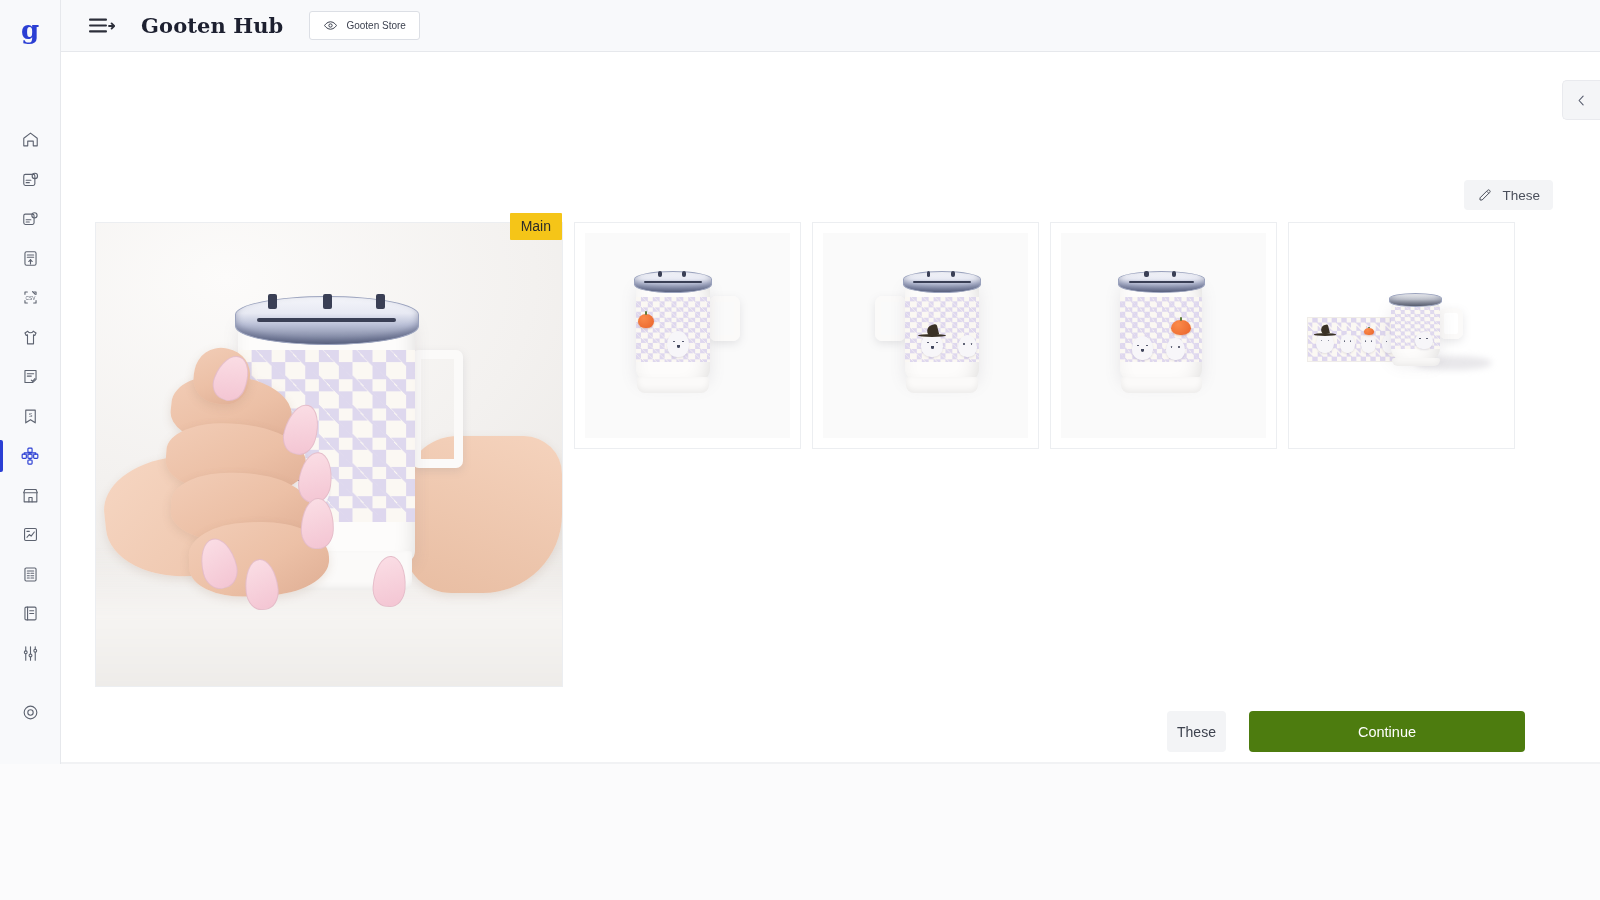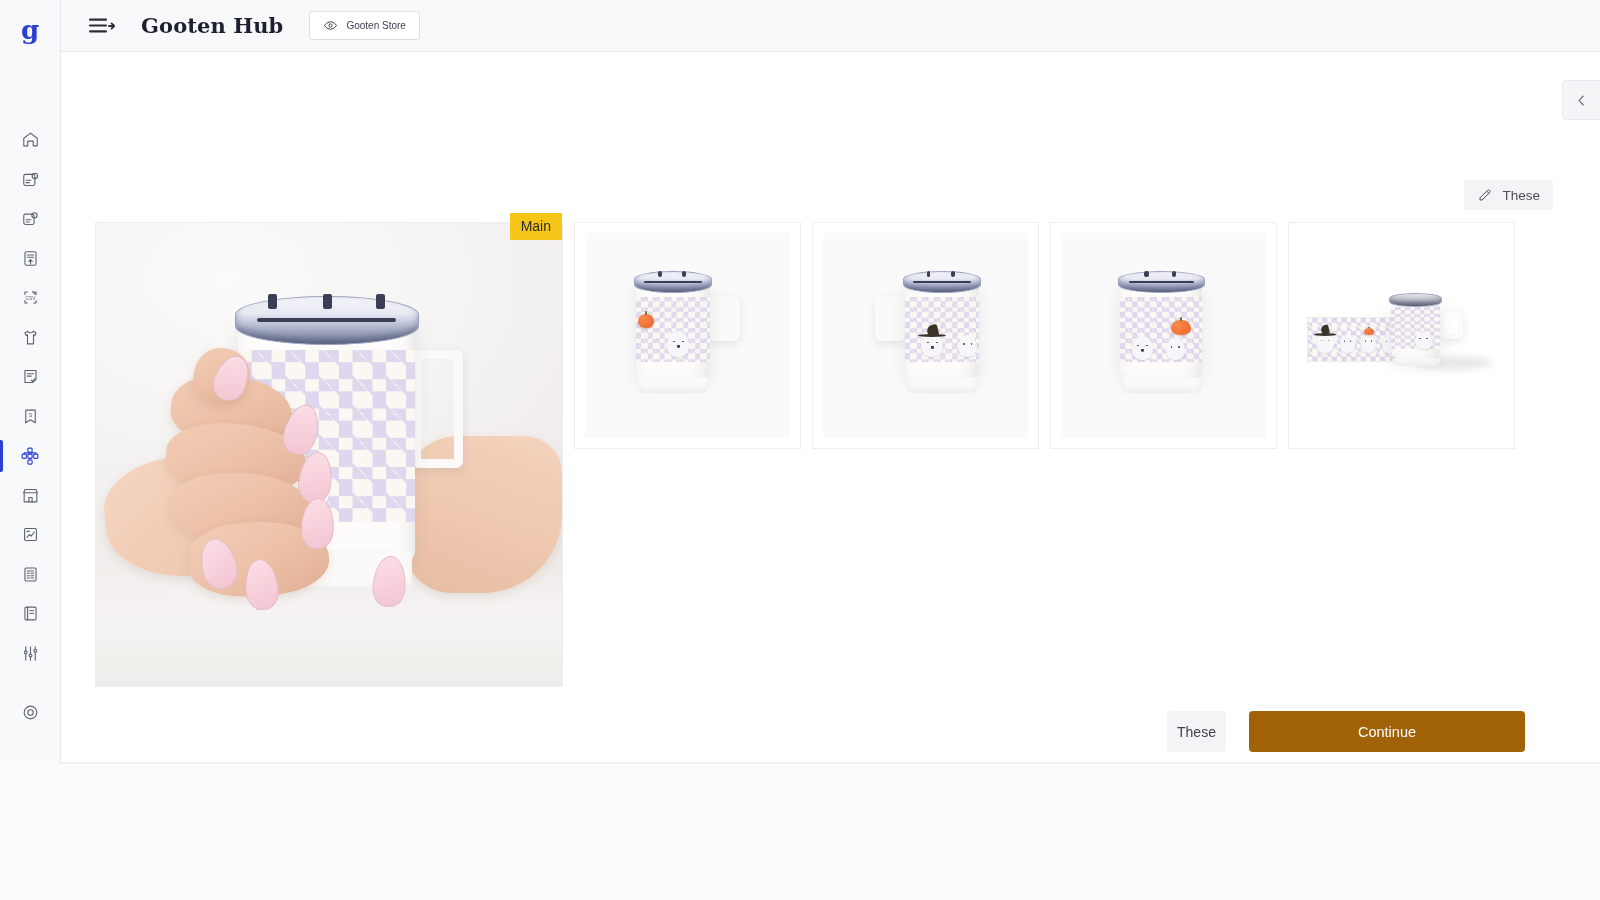--- a/index.html
+++ b/index.html
@@ -241,21 +241,21 @@
   }
 
   
   #footer { position: absolute; right: 75px; bottom: 12px; display: flex; align-items: center; gap: 23px; }
   #back-btn {
     width: 59px; height: 41px; background: #f3f4f6; border-radius: 4px;
     display:flex; align-items:center; justify-content:center;
     font-size: 14px; color: #3d424e; cursor: pointer; border: none;
   }
   #continue-btn {
-    width: 276px; height: 41px; background: #a16207; border-radius: 4px;
+    width: 276px; height: 41px; background: #4d7c0f; border-radius: 4px;
     display:flex; align-items:center; justify-content:center;
     font-size: 14.5px; color: #fff; cursor: pointer; border: none;
   }
   #footer-shade {
     position:absolute; left:61px; right:0; bottom:0; height: 2px; background:#f1f2f4;
   }
 </style>
 </head>
 <body>
 

